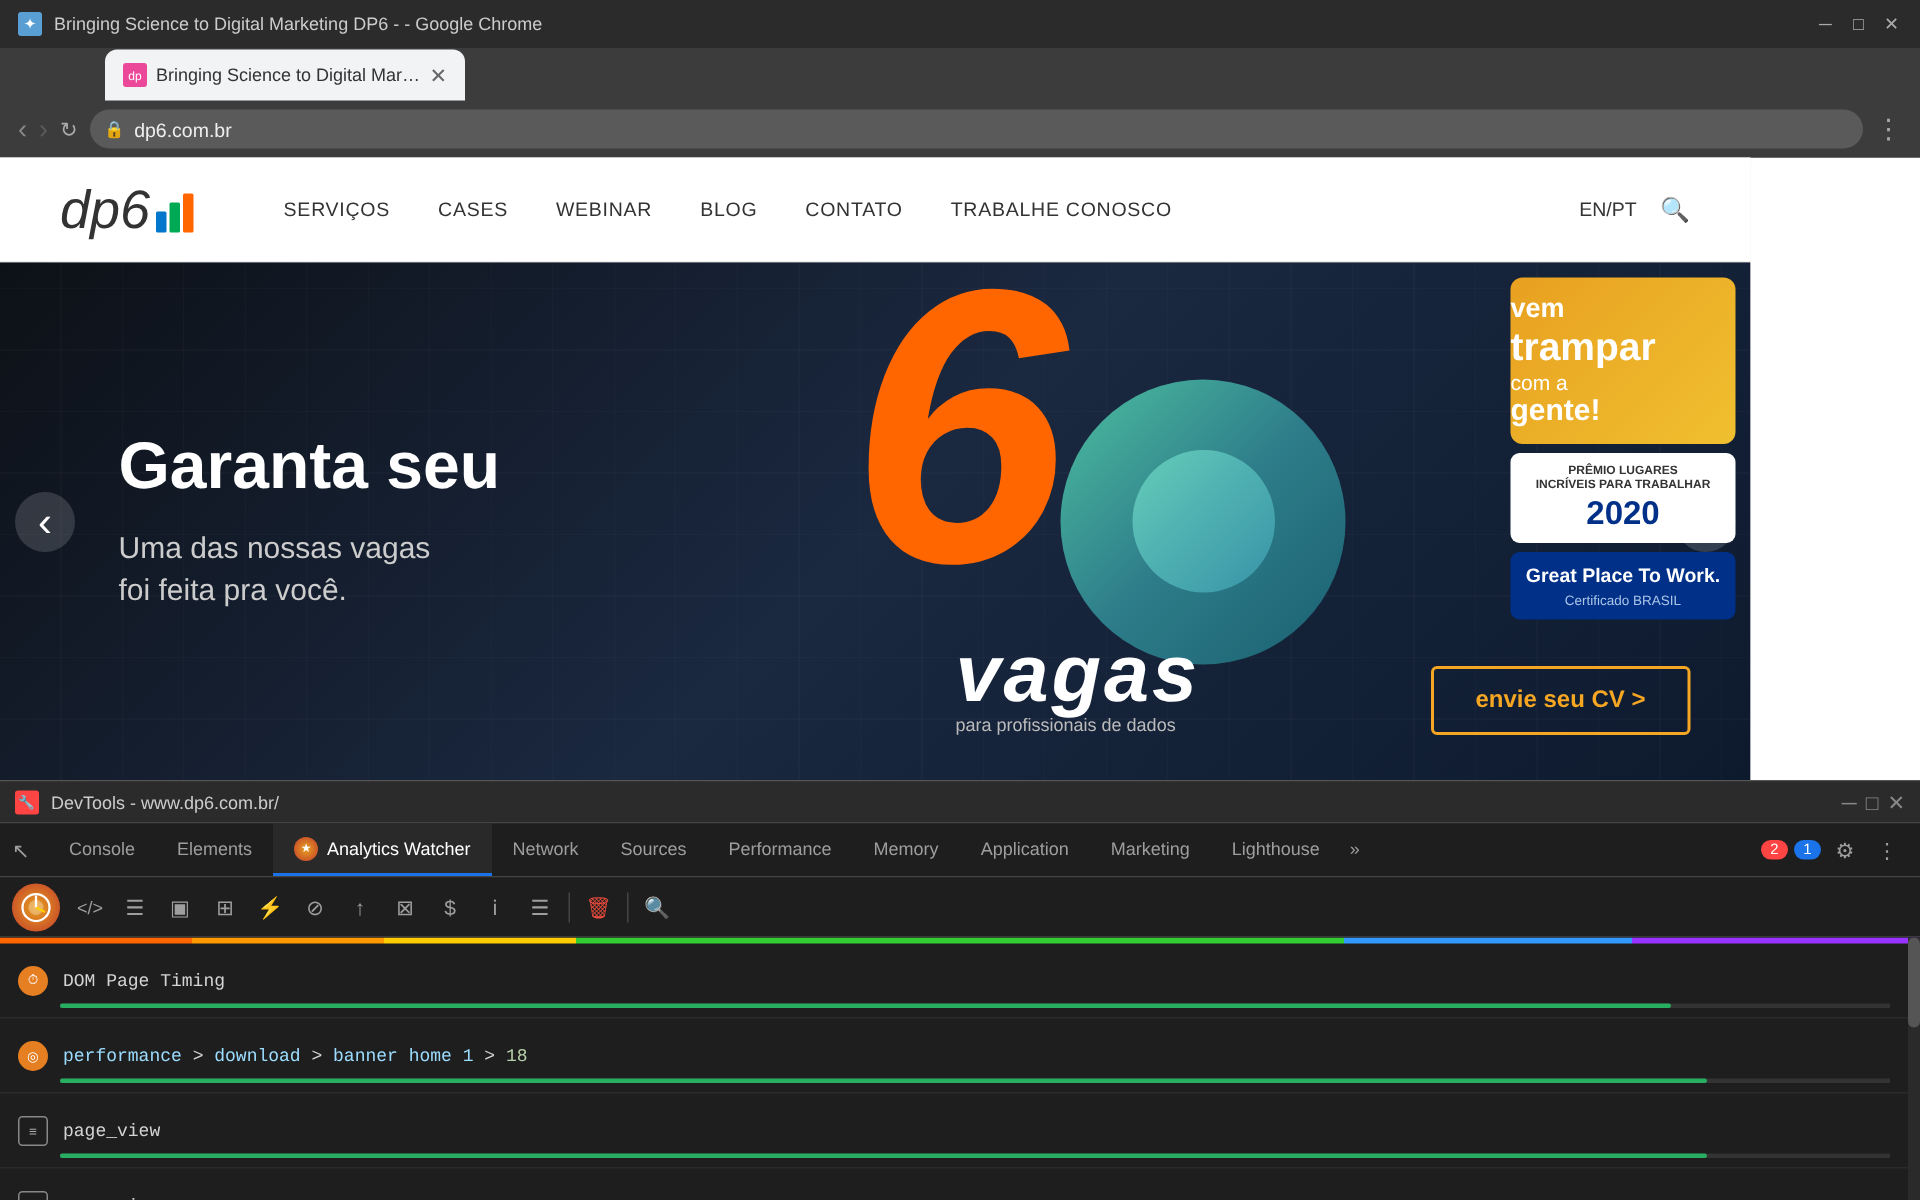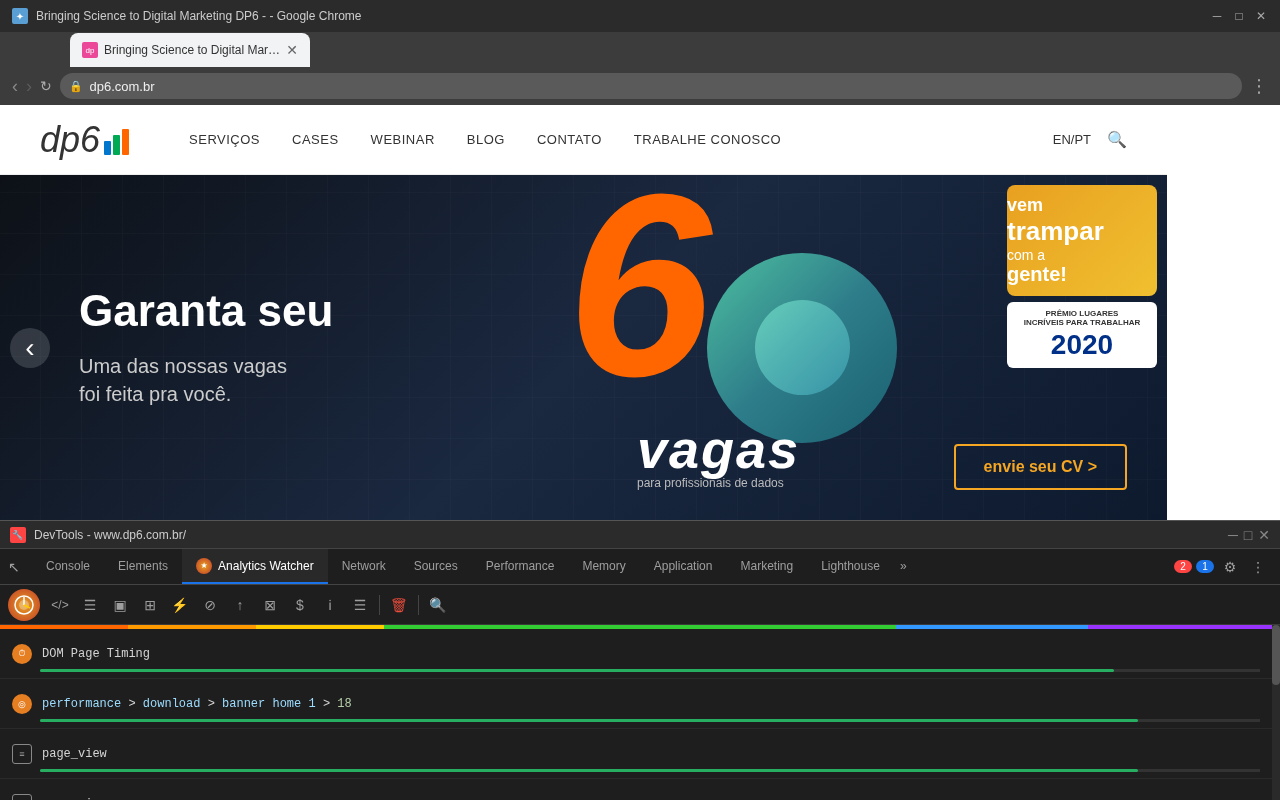--- a/index.html
+++ b/index.html
@@ -479,23 +479,27 @@
 
         <div style="background:linear-gradient(135deg,#e8a020,#f0c030);border-radius:8px;padding:10px 0;color:#fff;">
           <div style="font-size:18px;font-weight:600;">vem</div>
           <div style="font-size:26px;font-weight:900;">trampar</div>
           <div style="font-size:14px;">com a</div>
           <div style="font-size:20px;font-weight:700;">gente!</div>
         </div>
 
         <div style="background:#fff;border-radius:6px;padding:7px;display:flex;flex-direction:column;gap:2px;align-items:center;">
           <div style="font-size:8px;color:#333;text-align:center;font-weight:600;">PRÊMIO LUGARES<br>INCRÍVEIS PARA TRABALHAR</div>
-          <div style="font-size:28px;font-weight:900;color:#003087;">2020</div>
+          <div style="font-size:22px;font-weight:900;color:#003087;">2020</div>
         </div>
 
+        <div style="background:#003087;border-radius:6px;padding:8px;color:#fff;text-align:center;">
+          <div style="font-size:13px;font-weight:700;line-height:1.2;">Great Place To Work.</div>
+          <div style="font-size:9px;color:#aac4e8;margin-top:3px;">Certificado BRASIL</div>
+        </div>
       </div>
 
       <button class="hero-cv-btn">envie seu CV &gt;</button>
     </div>
   </div>
 </div>
 
 <div class="devtools">
 
   <div class="devtools-titlebar">

